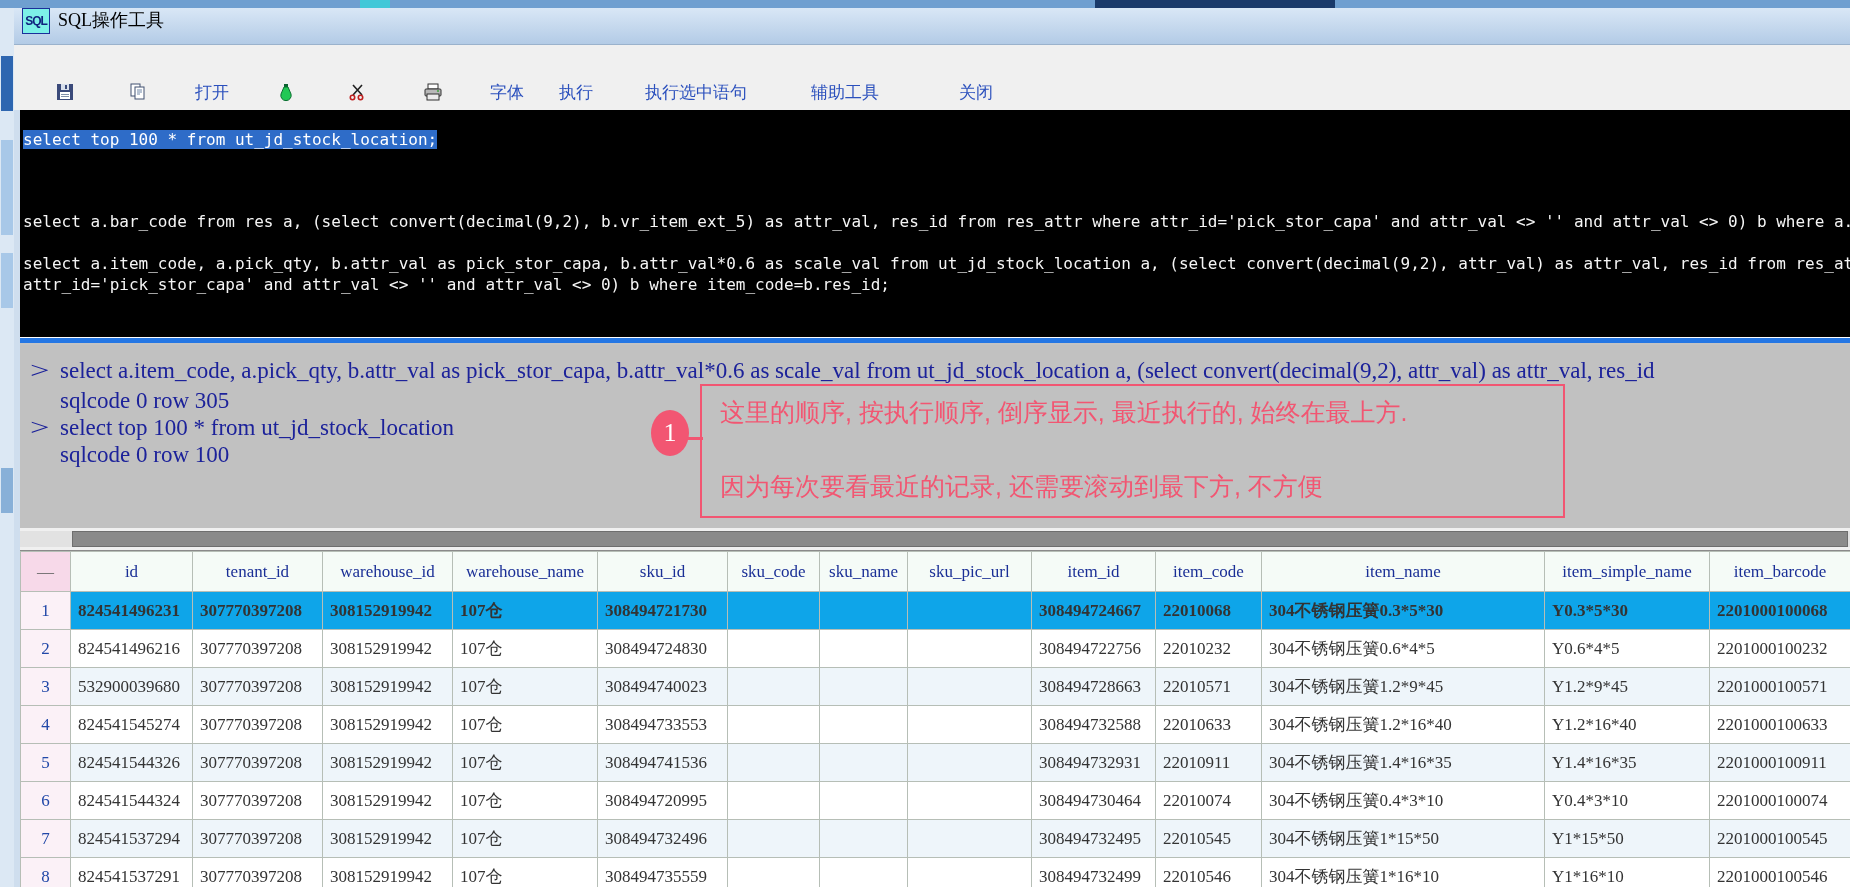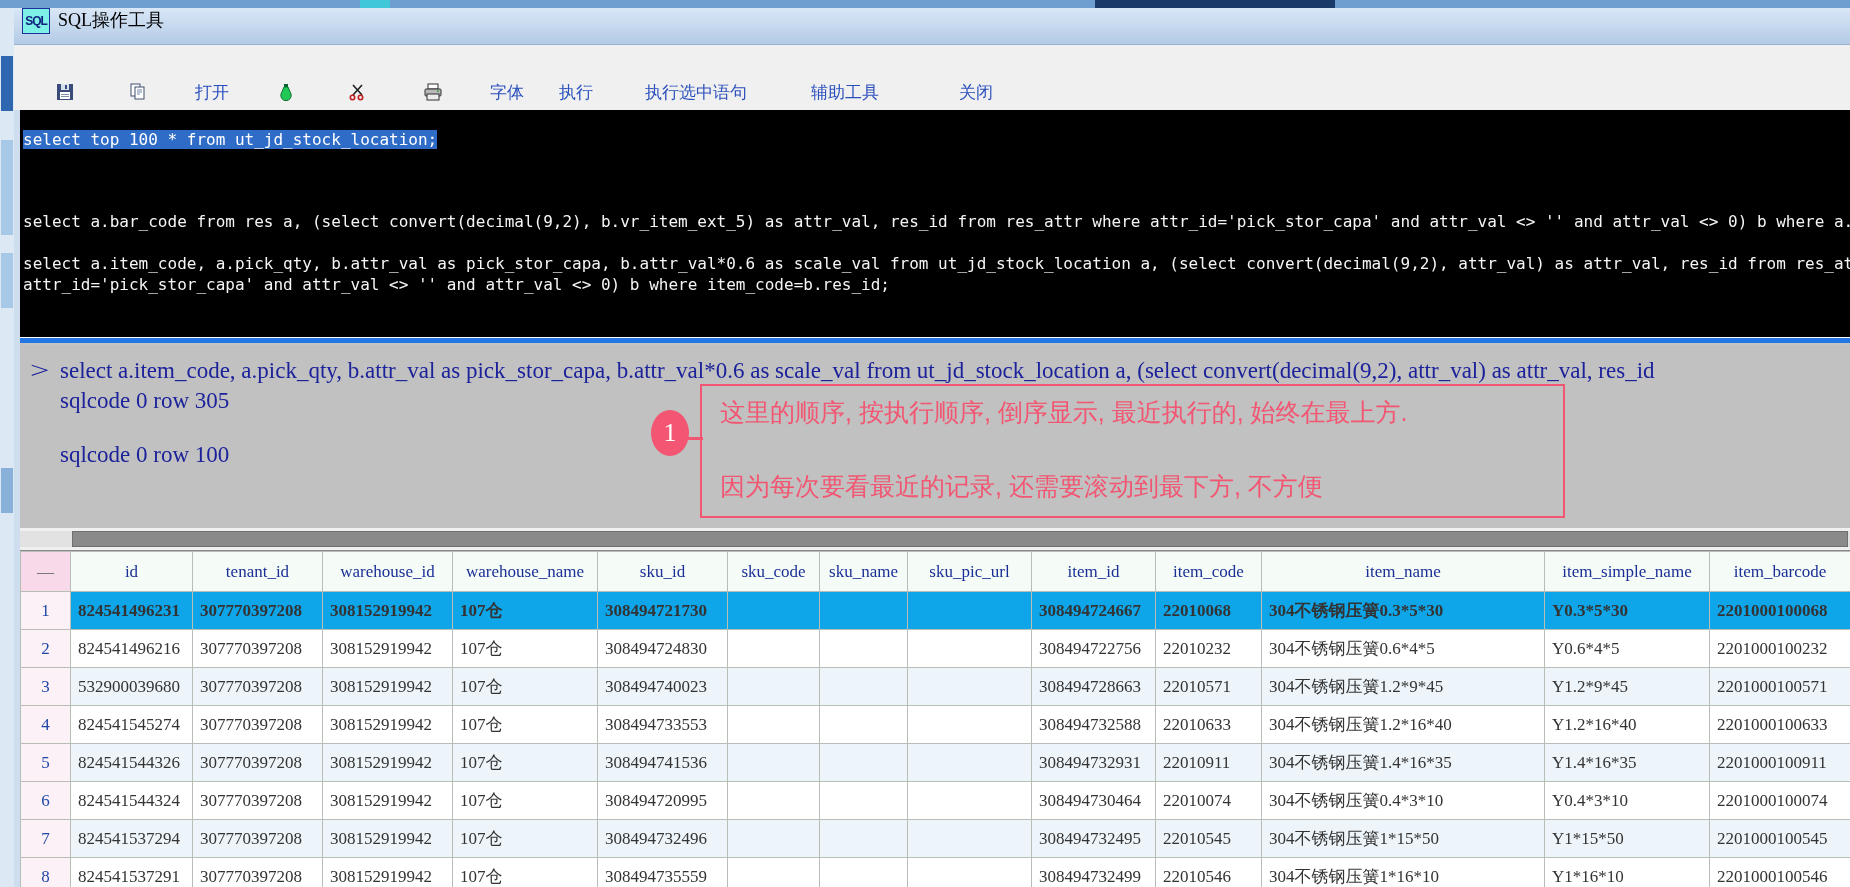--- a/index.html
+++ b/index.html
@@ -134,20 +134,21 @@
         <div class="ed-line" style="top: 102px;"><span>select a.bar_code from res a, (select convert(decimal(9,2), b.vr_item_ext_5) as attr_val, res_id from res_attr where attr_id='pick_stor_capa' and attr_val &lt;&gt; '' and attr_val &lt;&gt; 0) b where a.bar_code=b.res_id;</span></div>
         <div class="ed-line" style="top: 144px;"><span>select a.item_code, a.pick_qty, b.attr_val as pick_stor_capa, b.attr_val*0.6 as scale_val from ut_jd_stock_location a, (select convert(decimal(9,2), attr_val) as attr_val, res_id from res_attr where</span></div>
         <div class="ed-line" style="top: 165px;"><span>attr_id='pick_stor_capa' and attr_val &lt;&gt; '' and attr_val &lt;&gt; 0) b where item_code=b.res_id;</span></div>
       </div>
 
     <div class="splitter"></div>
 
     <div class="output">
         <div class="out-line" style="top: 13px;"><span class="prompt">&gt;</span><span>select a.item_code, a.pick_qty, b.attr_val as pick_stor_capa, b.attr_val*0.6 as scale_val from ut_jd_stock_location a, (select convert(decimal(9,2), attr_val) as attr_val, res_id</span></div>
         <div class="out-line" style="top: 43px;"><span class="prompt"></span><span>sqlcode 0 row 305</span></div>
+        <div class="out-line" style="top: 70px;"><span class="prompt">&gt;</span><span>select top 100 * from ut_jd_stock_location</span></div>
         <div class="out-line" style="top: 97px;"><span class="prompt"></span><span>sqlcode 0 row 100</span></div>
       </div>
 
     <div class="anno-badge">1</div>
     <div class="anno-connector"></div>
     <div class="anno-box">
       <div class="anno-text l1">这里的顺序, 按执行顺序, 倒序显示, 最近执行的, 始终在最上方.</div>
       <div class="anno-text l2">因为每次要看最近的记录, 还需要滚动到最下方, 不方便</div>
     </div>
 

